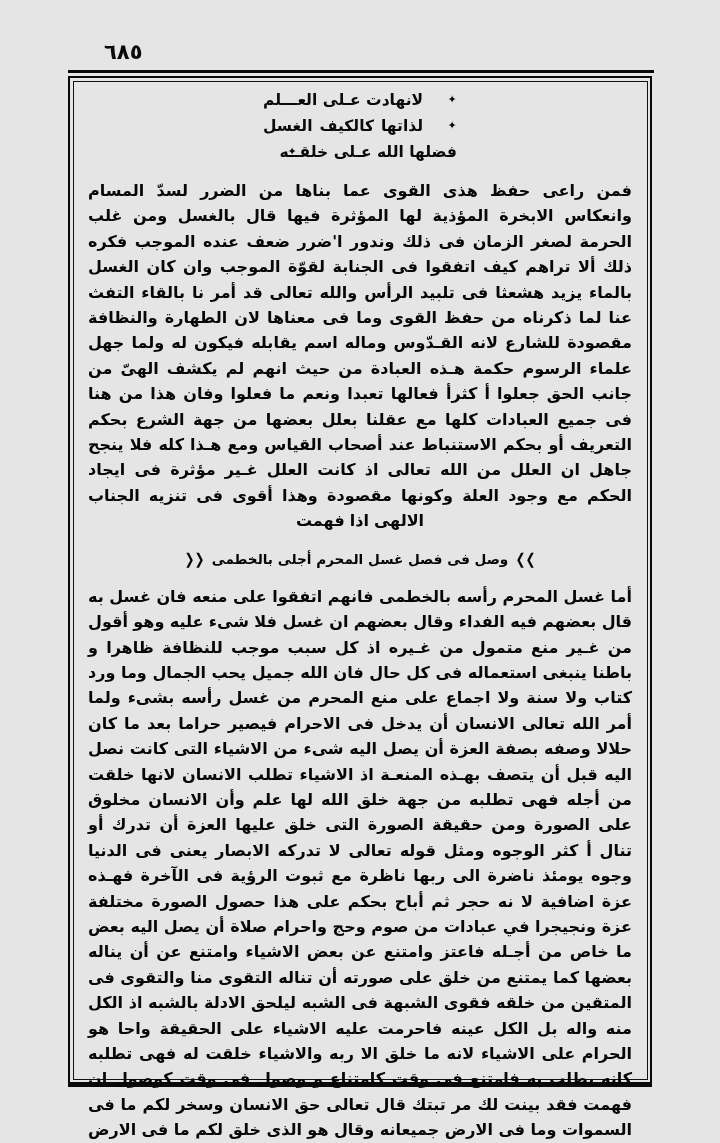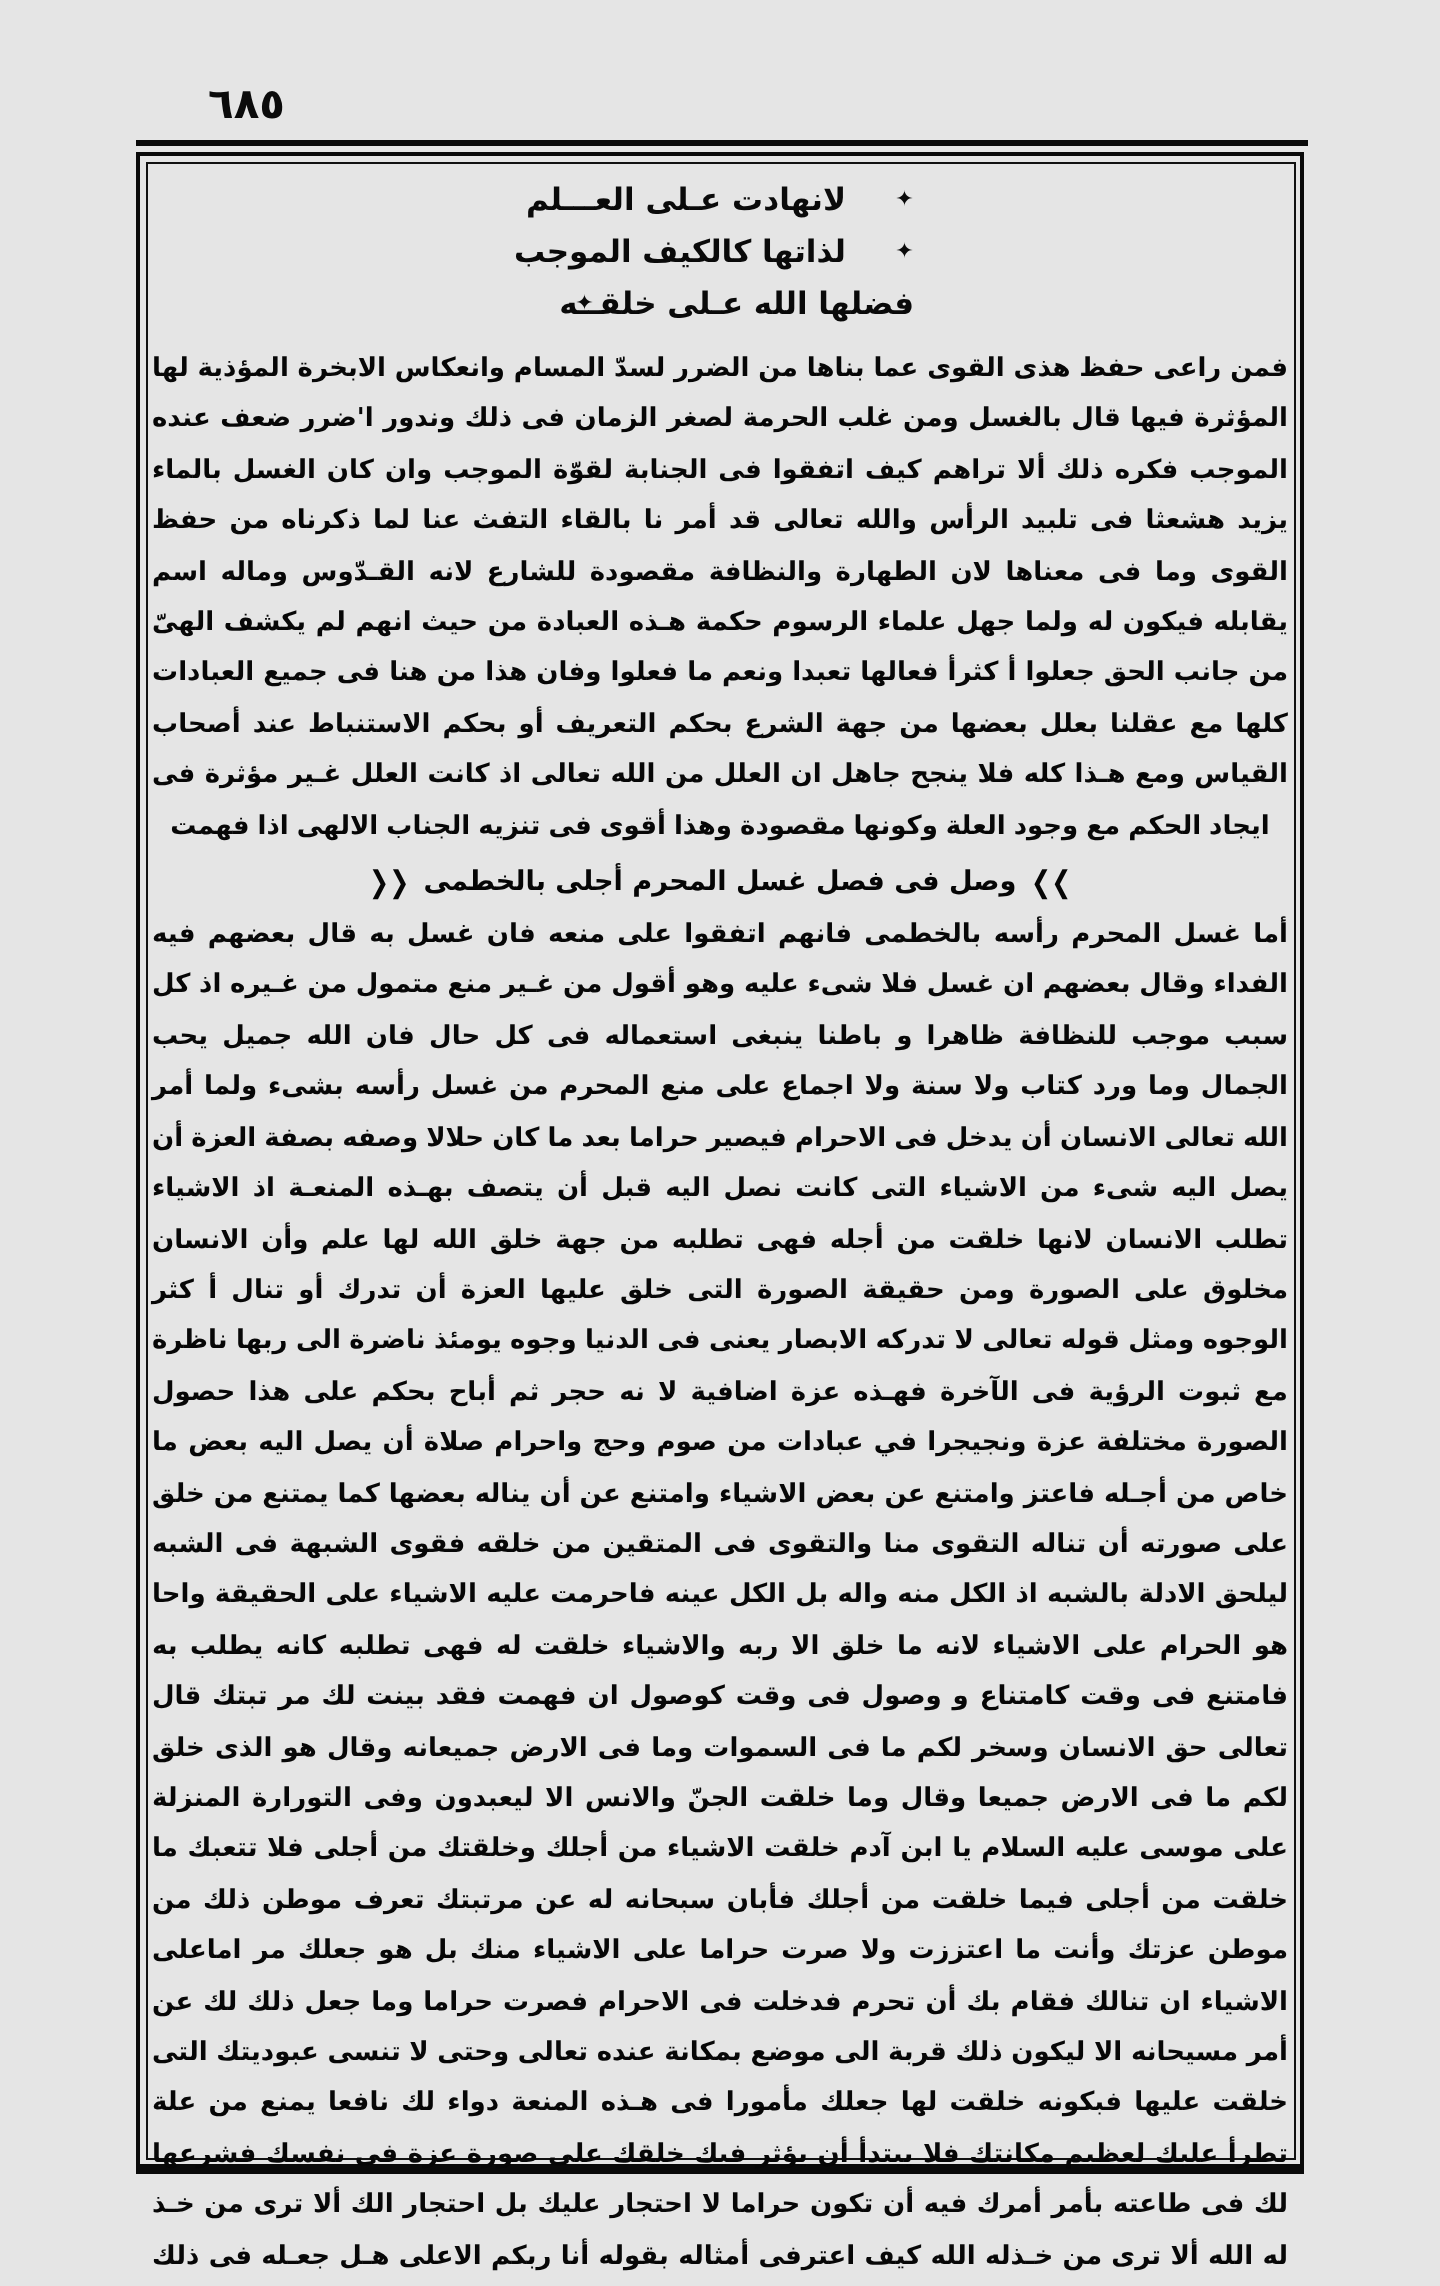--- a/index.html
+++ b/index.html
@@ -112,25 +112,25 @@
   .verse-star {
     width: 34px;
     text-align: center;
     font-size: 11px;
     color: #0a0a0a;
     transform: translateY(-2px);
   }
 
   
   .body-par {
-    font-size: 13px;
+    font-size: 16px;
     line-height: 25.4px;
     color: #070707;
     font-weight: 600;
-    margin: 0;
+    margin: 12px;
     text-align: justify;
     text-align-last: justify;
     word-spacing: -0.5px;
     letter-spacing: -0.15px;
     font-family: "DejaVu Sans", sans-serif;
   }
   .body-par.par-closing {
     text-align-last: center;
   }
   .body-par.par-final {
@@ -177,21 +177,21 @@
 
     <div class="verse-block">
 
       <div class="verse-line">
         <span class="verse-star">✦</span>
         <span class="hemistich hemistich-right">لانهادت عـلى العـــلم</span>
       </div>
 
       <div class="verse-line">
         <span class="verse-star">✦</span>
-        <span class="hemistich hemistich-right">لذاتها كالكيف الموجب</span>
+        <span class="hemistich hemistich-right">لذاتها كالكيف الغسل</span>
       </div>
 
       <div class="verse-line">
         <span class="hemistich hemistich-left">فضلها الله عـلى خلقــه</span>
         <span class="verse-star">✦</span>
       </div>
 
     </div>
 
     <p class="body-par par-closing">فمن راعى حفظ هذى القوى عما بناها من الضرر لسدّ المسام وانعكاس الابخرة المؤذية لها المؤثرة فيها قال بالغسل ومن غلب الحرمة لصغر الزمان فى ذلك وندور ا'ضرر ضعف عنده الموجب فكره ذلك ألا تراهم كيف اتفقوا فى الجنابة لقوّة الموجب وان كان الغسل بالماء يزيد هشعثا فى تلبيد الرأس والله تعالى قد أمر نا بالقاء التفث عنا لما ذكرناه من حفظ القوى وما فى معناها لان الطهارة والنظافة مقصودة للشارع لانه القـدّوس وماله اسم يقابله فيكون له ولما جهل علماء الرسوم حكمة هـذه العبادة من حيث انهم لم يكشف الهىّ من جانب الحق جعلوا أ كثرأ فعالها تعبدا ونعم ما فعلوا وفان هذا من هنا فى جميع العبادات كلها مع عقلنا بعلل بعضها من جهة الشرع بحكم التعريف أو بحكم الاستنباط عند أصحاب القياس ومع هـذا كله فلا ينجح جاهل ان العلل من الله تعالى اذ كانت العلل غـير مؤثرة فى ايجاد الحكم مع وجود العلة وكونها مقصودة وهذا أقوى فى تنزيه الجناب الالهى اذا فهمت</p>

